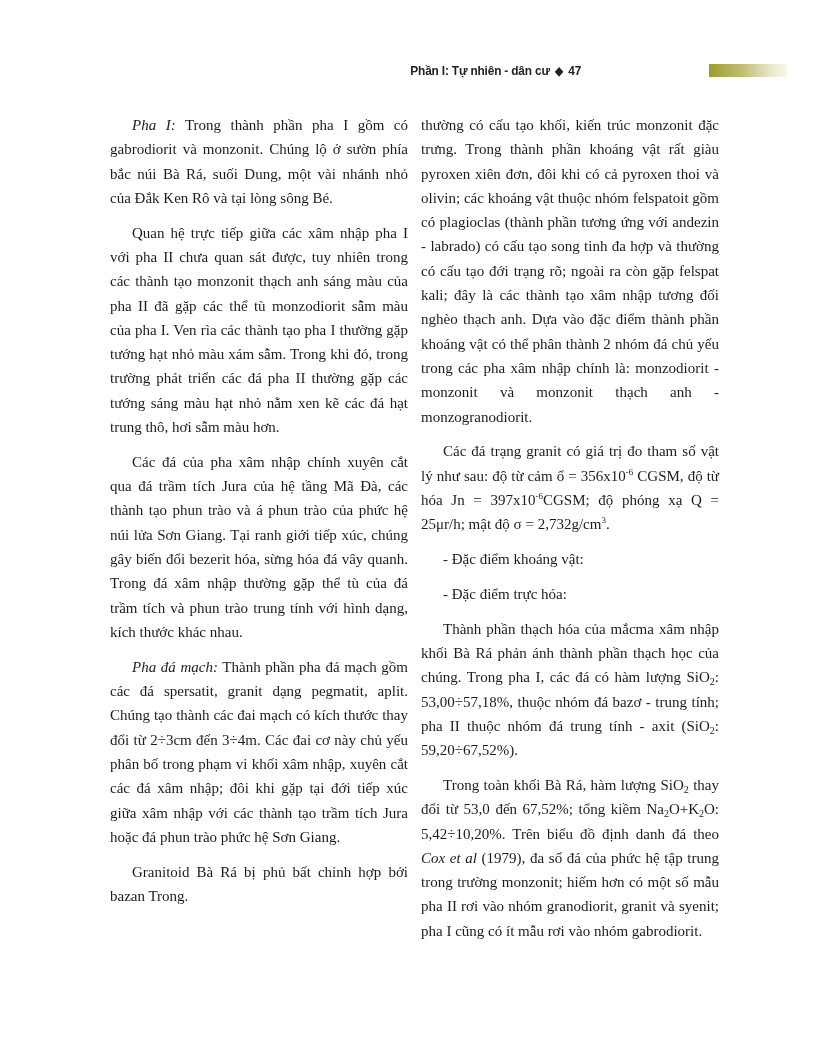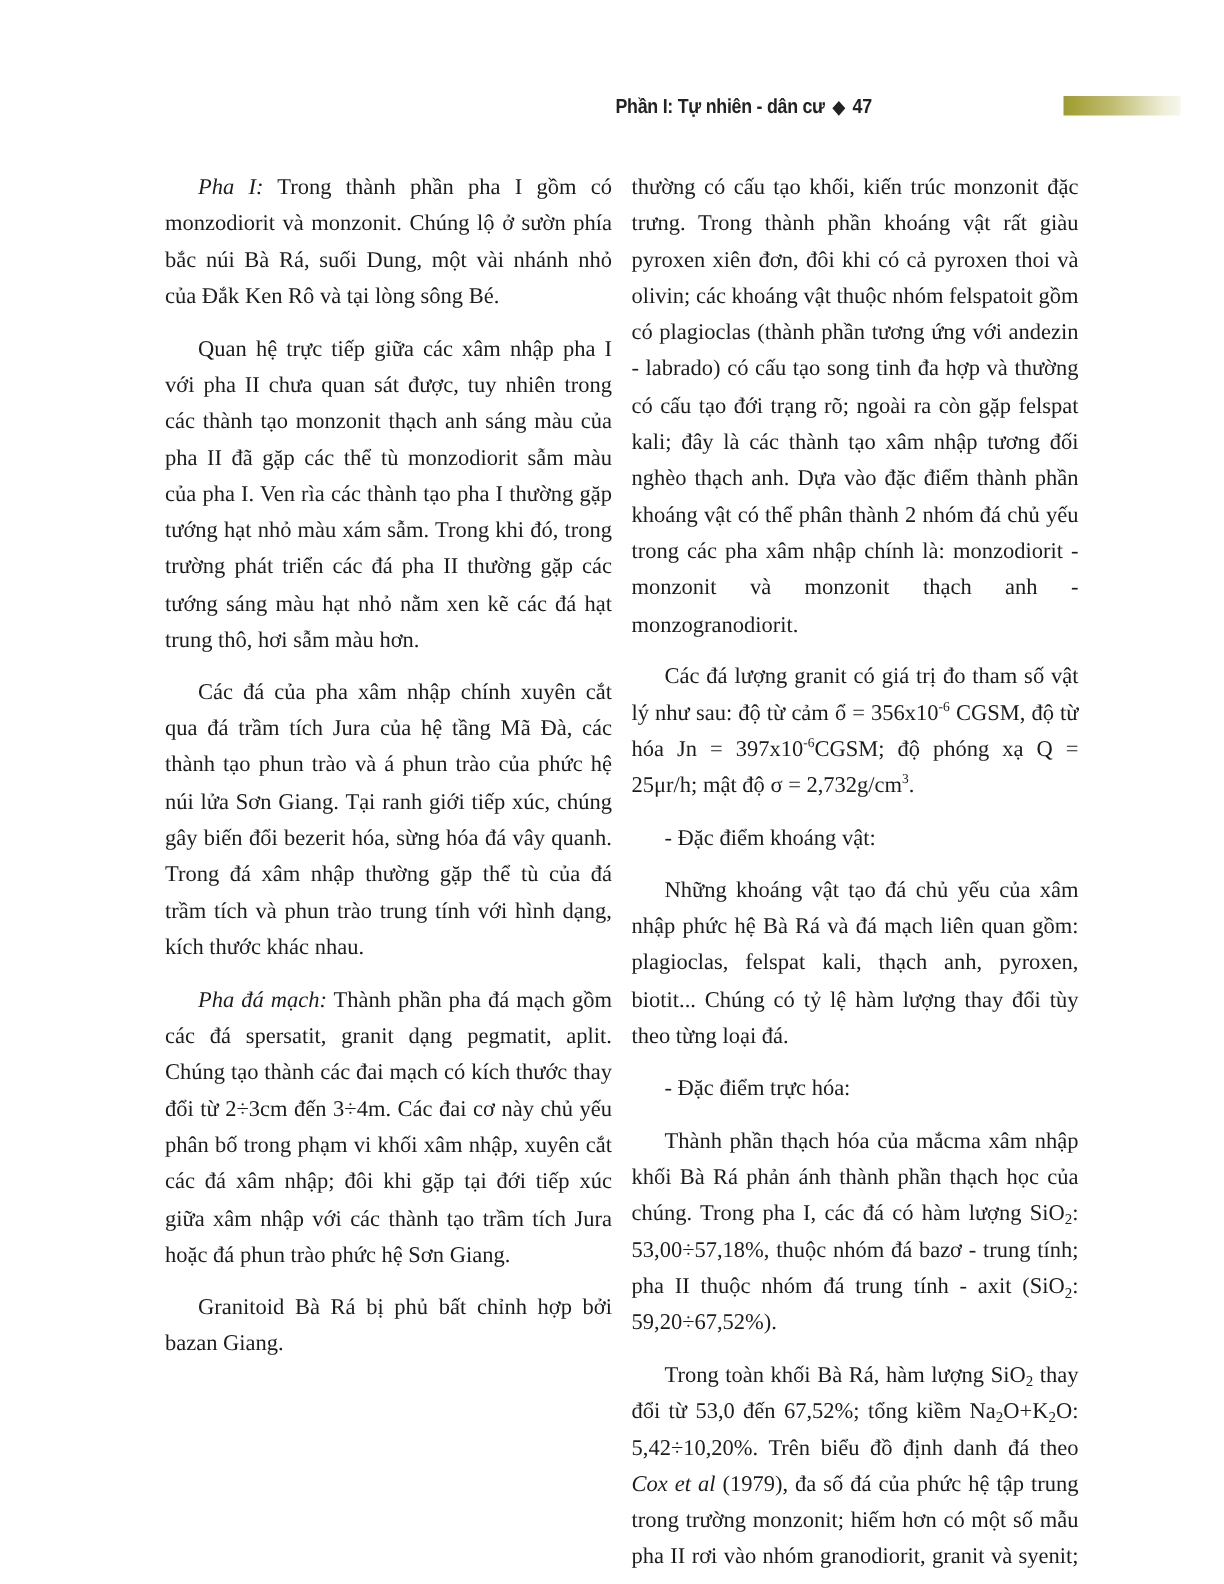--- a/index.html
+++ b/index.html
@@ -36,29 +36,28 @@
 <body>
 
 <div class="header">
   <div class="header-text">
     <span>Phần I: Tự nhiên - dân cư</span><span class="sep">◆</span><span>47</span>
   </div>
   <div class="header-bar"></div>
 </div>
 
 <div class="col left">
-  <p><em>Pha I:</em><span> Trong thành phần pha I gồm có monzodiorit và monzonit. Chúng lộ ở sườn phía bắc núi Bà Rá, suối Dung, một vài nhánh nhỏ của Đắk Ken Rô và tại lòng sông Bé.</span></p>
+  <p><em>Pha I:</em><span> Trong thành phần pha I gồm có gabrodiorit và monzonit. Chúng lộ ở sườn phía bắc núi Bà Rá, suối Dung, một vài nhánh nhỏ của Đắk Ken Rô và tại lòng sông Bé.</span></p>
   <p>Quan hệ trực tiếp giữa các xâm nhập pha I với pha II chưa quan sát được, tuy nhiên trong các thành tạo monzonit thạch anh sáng màu của pha II đã gặp các thể tù monzodiorit sẫm màu của pha I. Ven rìa các thành tạo pha I thường gặp tướng hạt nhỏ màu xám sẫm. Trong khi đó, trong trường phát triển các đá pha II thường gặp các tướng sáng màu hạt nhỏ nằm xen kẽ các đá hạt trung thô, hơi sẫm màu hơn.</p>
   <p>Các đá của pha xâm nhập chính xuyên cắt qua đá trầm tích Jura của hệ tầng Mã Đà, các thành tạo phun trào và á phun trào của phức hệ núi lửa Sơn Giang. Tại ranh giới tiếp xúc, chúng gây biến đổi bezerit hóa, sừng hóa đá vây quanh. Trong đá xâm nhập thường gặp thể tù của đá trầm tích và phun trào trung tính với hình dạng, kích thước khác nhau.</p>
   <p><em>Pha đá mạch:</em><span> Thành phần pha đá mạch gồm các đá spersatit, granit dạng pegmatit, aplit. Chúng tạo thành các đai mạch có kích thước thay đổi từ 2÷3cm đến 3÷4m. Các đai cơ này chủ yếu phân bố trong phạm vi khối xâm nhập, xuyên cắt các đá xâm nhập; đôi khi gặp tại đới tiếp xúc giữa xâm nhập với các thành tạo trầm tích Jura hoặc đá phun trào phức hệ Sơn Giang.</span></p>
-  <p>Granitoid Bà Rá bị phủ bất chỉnh hợp bởi bazan Giang.</p>
+  <p>Granitoid Bà Rá bị phủ bất chỉnh hợp bởi bazan Trong.</p>
 
 </div>
 
 <div class="col right">
   <p style="text-indent:0">thường có cấu tạo khối, kiến trúc monzonit đặc trưng. Trong thành phần khoáng vật rất giàu pyroxen xiên đơn, đôi khi có cả pyroxen thoi và olivin; các khoáng vật thuộc nhóm felspatoit gồm có plagioclas (thành phần tương ứng với andezin - labrado) có cấu tạo song tinh đa hợp và thường có cấu tạo đới trạng rõ; ngoài ra còn gặp felspat kali; đây là các thành tạo xâm nhập tương đối nghèo thạch anh. Dựa vào đặc điểm thành phần khoáng vật có thể phân thành 2 nhóm đá chủ yếu trong các pha xâm nhập chính là: monzodiorit - monzonit và monzonit thạch anh - monzogranodiorit.</p>
-  <p><span>Các đá lượng granit có giá trị đo tham số vật lý như sau: độ từ cảm ổ = 356x10</span><sup>-6</sup><span> CGSM, độ từ hóa Jn = 397x10</span><sup>-6</sup><span>CGSM; độ phóng xạ Q = 25μr/h; mật độ σ = 2,732g/cm</span><sup>3</sup><span>.</span></p>
+  <p><span>Các đá trạng granit có giá trị đo tham số vật lý như sau: độ từ cảm ổ = 356x10</span><sup>-6</sup><span> CGSM, độ từ hóa Jn = 397x10</span><sup>-6</sup><span>CGSM; độ phóng xạ Q = 25μr/h; mật độ σ = 2,732g/cm</span><sup>3</sup><span>.</span></p>
   <p class="h">- Đặc điểm khoáng vật:</p>
-  <p>Những khoáng vật tạo đá chủ yếu của xâm nhập phức hệ Bà Rá và đá mạch liên quan gồm: plagioclas, felspat kali, thạch anh, pyroxen, biotit... Chúng có tỷ lệ hàm lượng thay đổi tùy theo từng loại đá.</p>
   <p class="h">- Đặc điểm trực hóa:</p>
   <p><span>Thành phần thạch hóa của mắcma xâm nhập khối Bà Rá phản ánh thành phần thạch học của chúng. Trong pha I, các đá có hàm lượng SiO</span><sub>2</sub><span>: 53,00÷57,18%, thuộc nhóm đá bazơ - trung tính; pha II thuộc nhóm đá trung tính - axit (SiO</span><sub>2</sub><span>: 59,20÷67,52%).</span></p>
   <p><span>Trong toàn khối Bà Rá, hàm lượng SiO</span><sub>2</sub><span> thay đổi từ 53,0 đến 67,52%; tổng kiềm Na</span><sub>2</sub><span>O+K</span><sub>2</sub><span>O: 5,42÷10,20%. Trên biểu đồ định danh đá theo </span><em>Cox et al</em><span> (1979), đa số đá của phức hệ tập trung trong trường monzonit; hiếm hơn có một số mẫu pha II rơi vào nhóm granodiorit, granit và syenit; pha I cũng có ít mẫu rơi vào nhóm gabrodiorit.</span></p>
 </div>
 
 </body></html>

